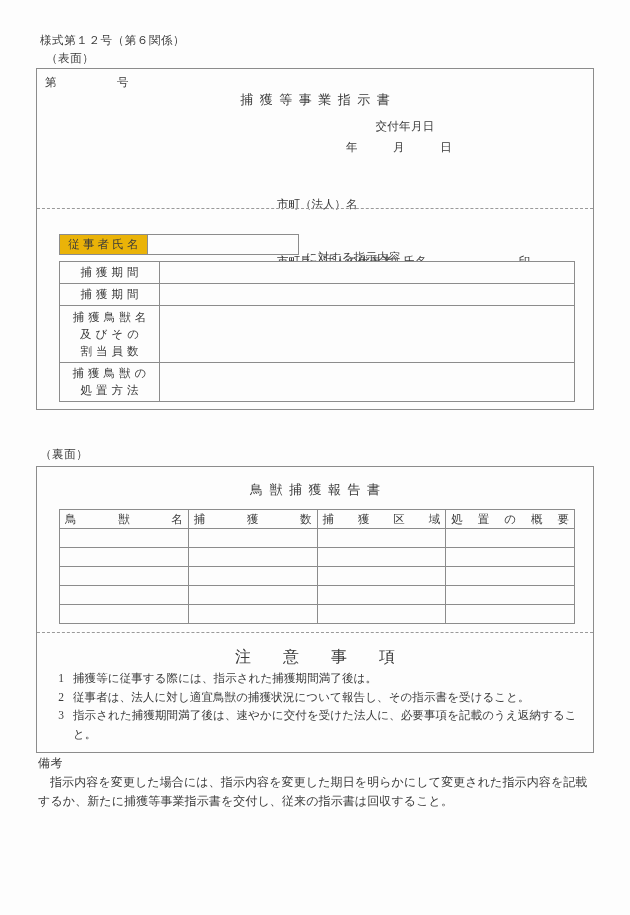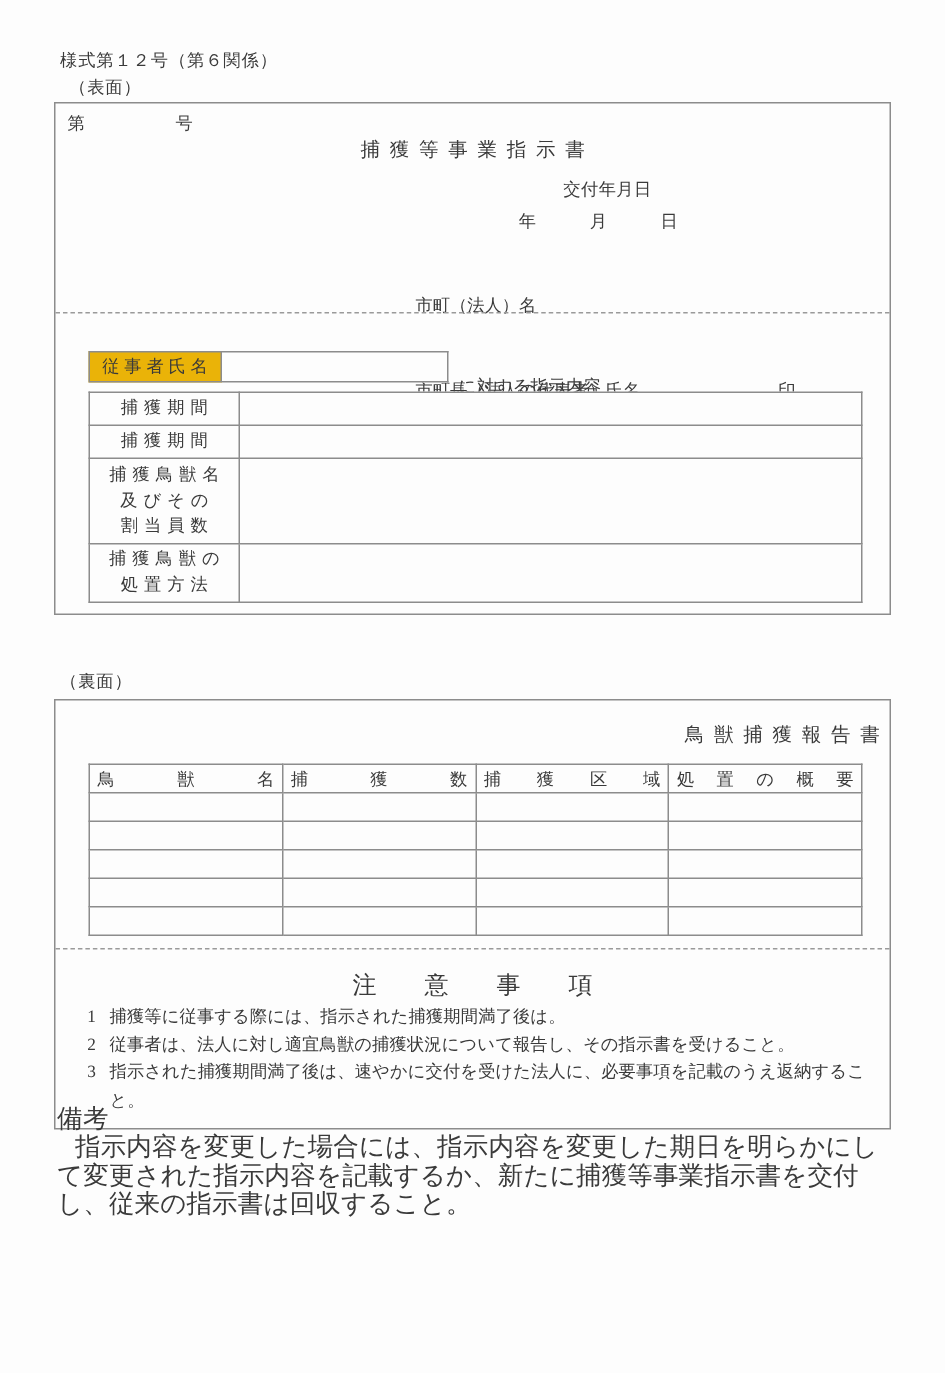--- a/index.html
+++ b/index.html
@@ -93,21 +93,21 @@
     top: 20px;
     left: 0;
     width: 100%;
     text-align: center;
     font-size: 13px;
     letter-spacing: 6.5px;
     text-indent: 6.5px;
     white-space: nowrap;
   }
   #front-title { top: 22px; }
-  #back-title  { top: 14px; text-align: right; }
+  #back-title  { top: 14px; }
 
   .issue-block {
     position: absolute;
     top: 50px;
     left: 0;
     width: 100%;
     font-size: 11.5px;
   }
   .issue-date {
     text-align: center;
@@ -256,23 +256,23 @@
   }
   .note-txt {
     flex: 1 1 auto;
     letter-spacing: 0.1px;
   }
 
   
   .remarks {
     position: absolute;
     left: 38px;
-    top: 736px;
+    top: 754px;
     width: 556px;
-    font-size: 17px;
+    font-size: 12px;
     line-height: 19px;
   }
   .remarks-label { letter-spacing: 0.4px; }
   .remarks-body {
     text-indent: 12px;
     letter-spacing: 0.1px;
   }
 </style>
 </head>
 <body>

